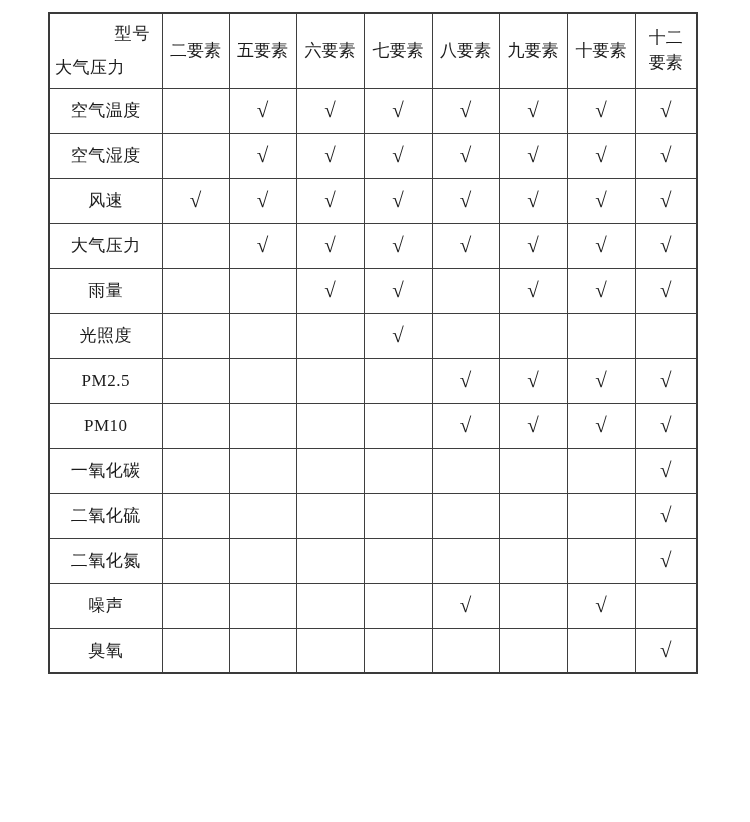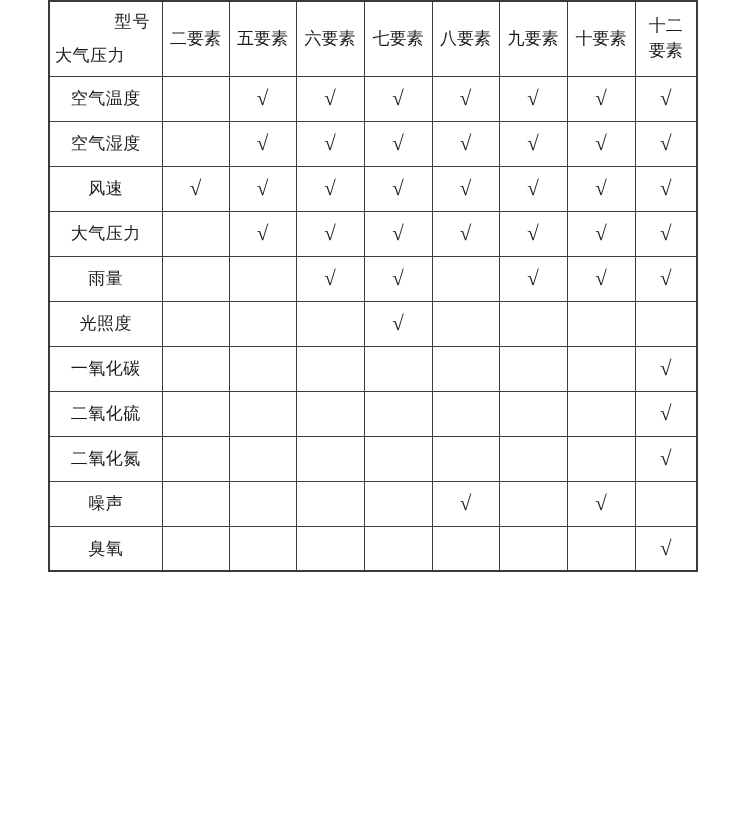--- a/index.html
+++ b/index.html
@@ -14,21 +14,21 @@
   .page {
     position: relative;
     width: 750px;
     height: 822px;
     background: #ffffff;
     overflow: hidden;
   }
   table.spec {
     position: absolute;
     left: 48px;
-    top: 0;
+    top: 12px;
     border-collapse: collapse;
     table-layout: fixed;
     width: 650px;
     border: 2px solid #3a3a3a;
     background: #1d4ed8;
   }
   table.spec th, table.spec td {
     border: 1px solid #3e3e3e;
     padding: 0;
     text-align: center;
@@ -176,20 +176,42 @@
           <td class="cell"></td>
           <td class="cell"></td>
           <td class="cell"></td>
           <td class="cell"><span class="check">√</span></td>
           <td class="cell"></td>
           <td class="cell"></td>
           <td class="cell"></td>
           <td class="cell"></td>
         </tr>
         <tr>
+          <td class="rowlabel">PM2.5</td>
+          <td class="cell"></td>
+          <td class="cell"></td>
+          <td class="cell"></td>
+          <td class="cell"></td>
+          <td class="cell"><span class="check">√</span></td>
+          <td class="cell"><span class="check">√</span></td>
+          <td class="cell"><span class="check">√</span></td>
+          <td class="cell"><span class="check">√</span></td>
+        </tr>
+        <tr>
+          <td class="rowlabel">PM10</td>
+          <td class="cell"></td>
+          <td class="cell"></td>
+          <td class="cell"></td>
+          <td class="cell"></td>
+          <td class="cell"><span class="check">√</span></td>
+          <td class="cell"><span class="check">√</span></td>
+          <td class="cell"><span class="check">√</span></td>
+          <td class="cell"><span class="check">√</span></td>
+        </tr>
+        <tr>
           <td class="rowlabel">一氧化碳</td>
           <td class="cell"></td>
           <td class="cell"></td>
           <td class="cell"></td>
           <td class="cell"></td>
           <td class="cell"></td>
           <td class="cell"></td>
           <td class="cell"></td>
           <td class="cell"><span class="check">√</span></td>
         </tr>

